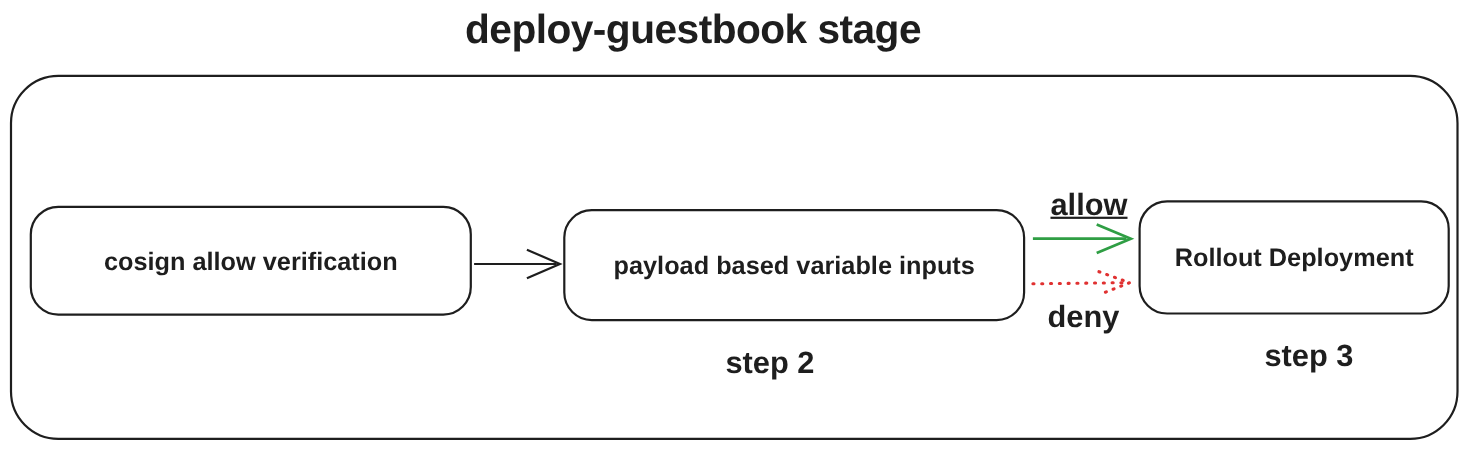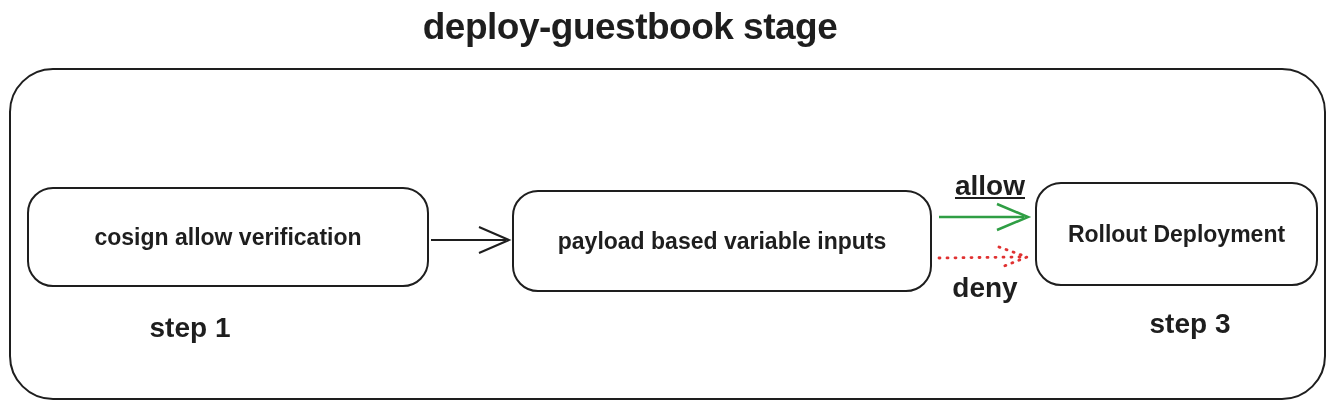--- a/index.html
+++ b/index.html
@@ -99,21 +99,21 @@
   </div>
 
   <div class="node node-step2">
     <div>payload based variable inputs</div>
   </div>
 
   <div class="node node-step3">
     <div>Rollout Deployment</div>
   </div>
 
-  <div class="step-label step1-label">step 1</div>
+  <div class="step-label step2-label">step 2</div>
   <div class="step-label step3-label">step 3</div>
 
   <div class="arrow-label allow-label">allow</div>
   <div class="arrow-label deny-label">deny</div>
 
   <svg class="arrows-layer" viewBox="0 0 1336 411" fill="none" xmlns="http://www.w3.org/2000/svg">
 
     <line x1="431" y1="240" x2="506" y2="240" stroke-width="2" stroke="#1e1e1e"></line>
     <polyline points="479,227 509,240 479,253" stroke-width="2" fill="none" stroke="#1e1e1e"></polyline>
 

